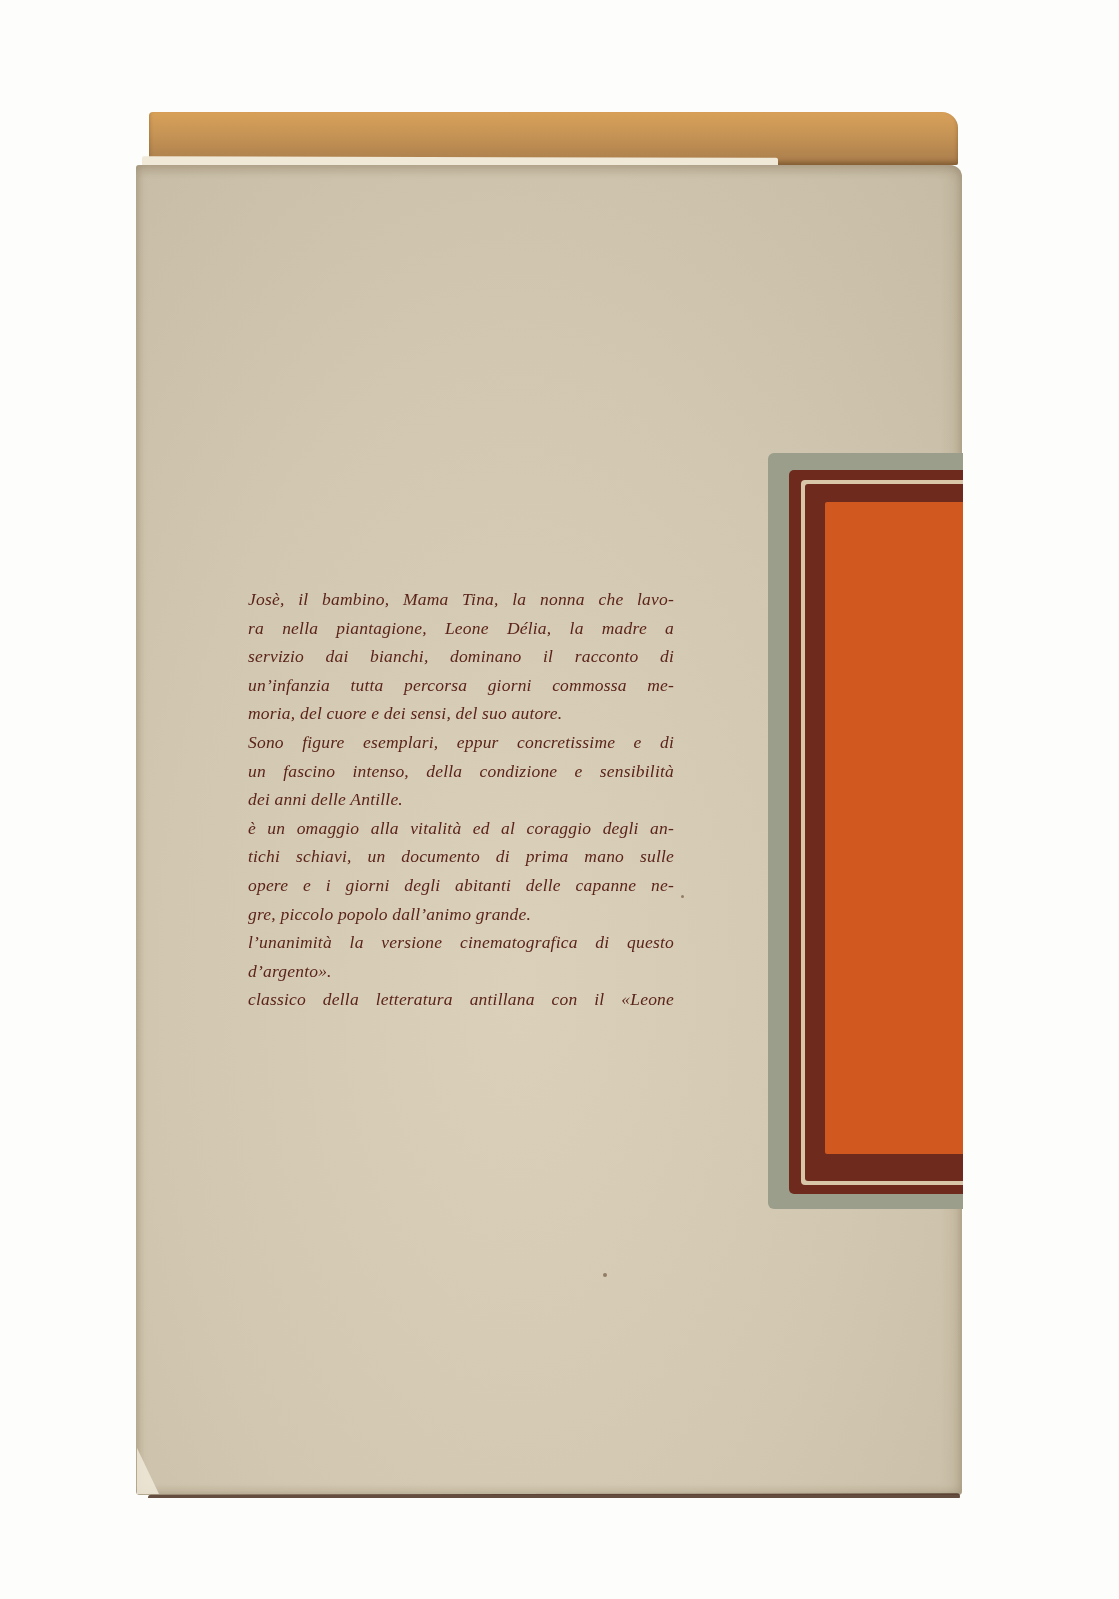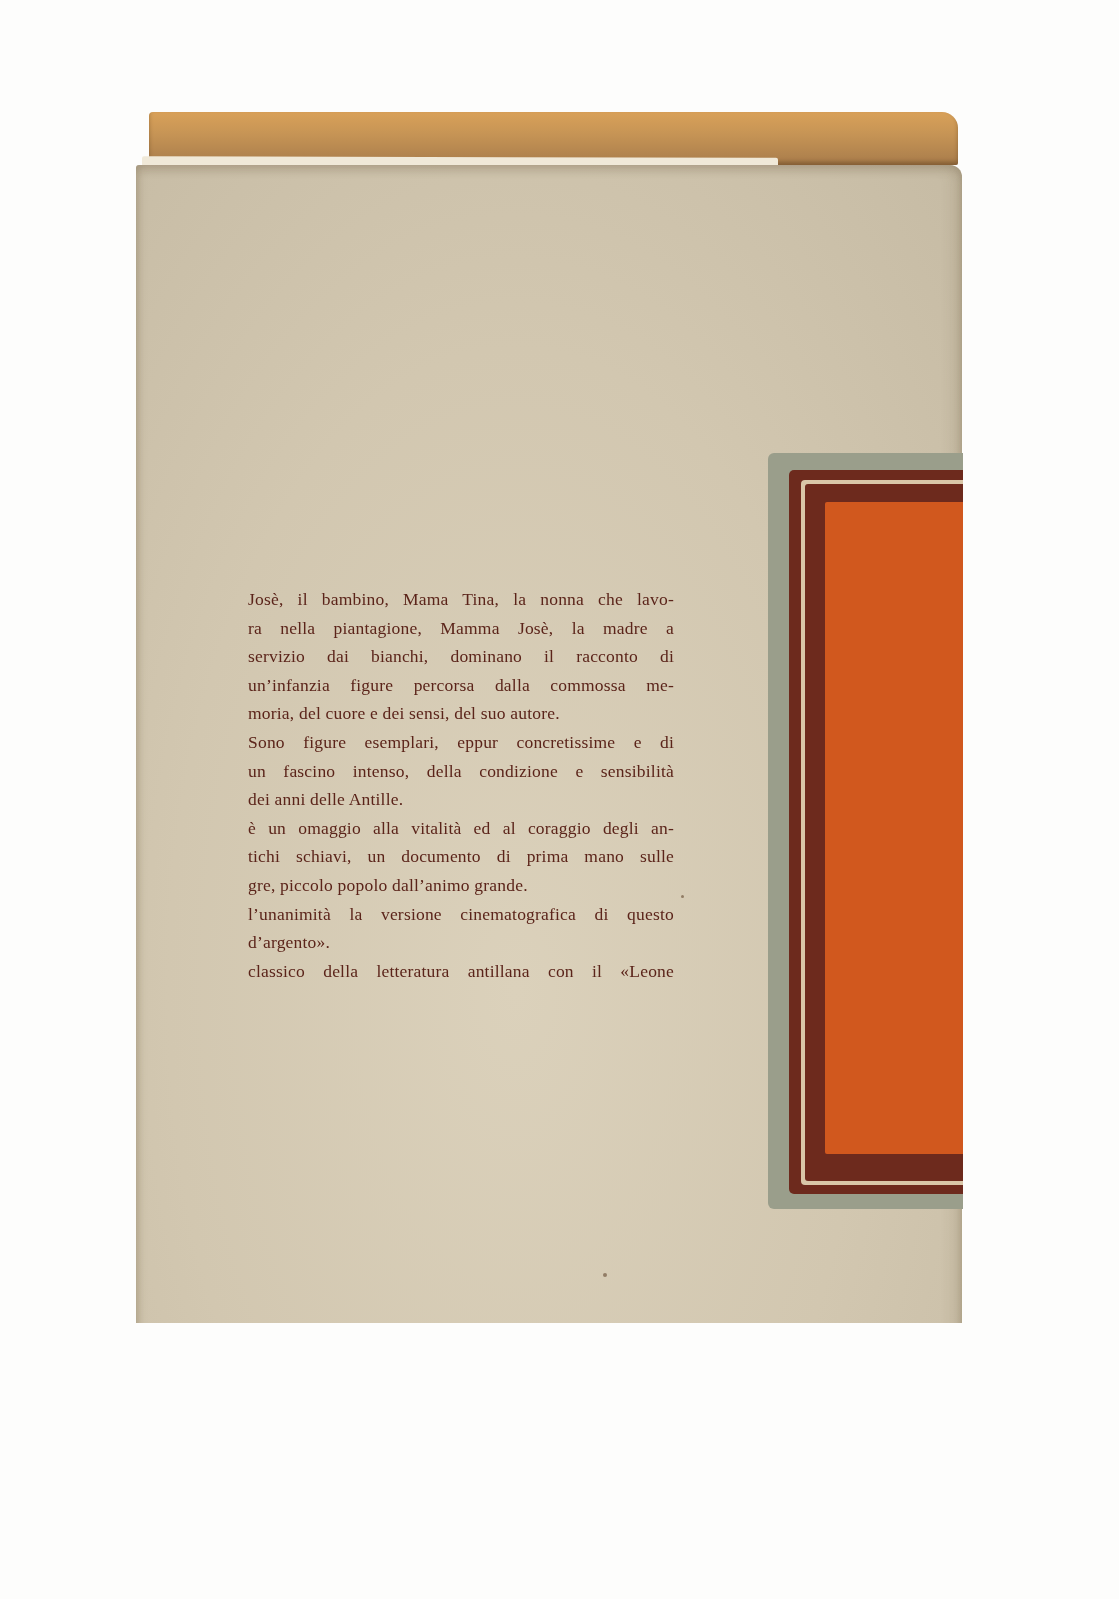--- a/index.html
+++ b/index.html
@@ -15,24 +15,25 @@
     --panel-sage:#9a9e8b;
     --panel-maroon:#6d2a1d;
     --panel-cream-line:#d9c6a8;
     --panel-orange:#d1581e;
     --bottom-edge:#53392a;
   }
   *{margin:0;padding:0;box-sizing:border-box;}
   html,body{background:var(--background);}
   .scene{
     position:relative;
-    width:1119px;height:1323px;
+    width:1119px;height:1498px;
     background:var(--background);
     overflow:hidden;
     font-family:"Liberation Serif","DejaVu Serif",serif;
+    font-style:italic;
   }
   .book{
     position:absolute;left:136px;top:112px;width:827px;height:1388px;
   }
   .page-top-edge{
     position:absolute;left:13px;right:5px;top:0;height:53px;
     background:linear-gradient(to bottom,var(--page-edge-top) 0%,var(--page-edge-mid) 42%,var(--page-edge-shadow) 100%);
     border-radius:4px 16px 2px 2px;
     box-shadow:inset 0 -3px 4px rgba(60,35,10,.35);
   }
@@ -130,29 +131,30 @@
         <div class="panel-cream-line">
           <div class="panel-maroon-inner">
             <div class="panel-orange"></div>
           </div>
         </div>
       </div>
     </div>
 
     <div class="blurb">
       <div class="blurb-line">Josè, il bambino, Mama Tina, la nonna che lavo-</div>
-      <div class="blurb-line">ra nella piantagione, Mamma Josè, la madre a</div>
+      <div class="blurb-line">ra nella piantagione, Leone Délia, la madre a</div>
       <div class="blurb-line">servizio dai bianchi, dominano il racconto di</div>
-      <div class="blurb-line">un’infanzia figure percorsa dalla commossa me-</div>
+      <div class="blurb-line">un’infanzia tutta percorsa giorni commossa me-</div>
       <div class="blurb-line para-end">moria, del cuore e dei sensi, del suo autore.</div>
       <div class="blurb-line">Sono figure esemplari, eppur concretissime e di</div>
       <div class="blurb-line">un fascino intenso, della condizione e sensibilità</div>
       <div class="blurb-line para-end">dei anni delle Antille.</div>
       <div class="blurb-line">è un omaggio alla vitalità ed al coraggio degli an-</div>
       <div class="blurb-line">tichi schiavi, un documento di prima mano sulle</div>
+      <div class="blurb-line">opere e i giorni degli abitanti delle capanne ne-</div>
       <div class="blurb-line para-end">gre, piccolo popolo dall’animo grande.</div>
       <div class="blurb-line">l’unanimità la versione cinematografica di questo</div>
       <div class="blurb-line para-end">d’argento».</div>
       <div class="blurb-line">classico della letteratura antillana con il «Leone</div>
     </div>
 
     <div class="bottom-edge"></div>
     <div class="corner-fold"></div>
 
     <div class="speck s1"></div>

